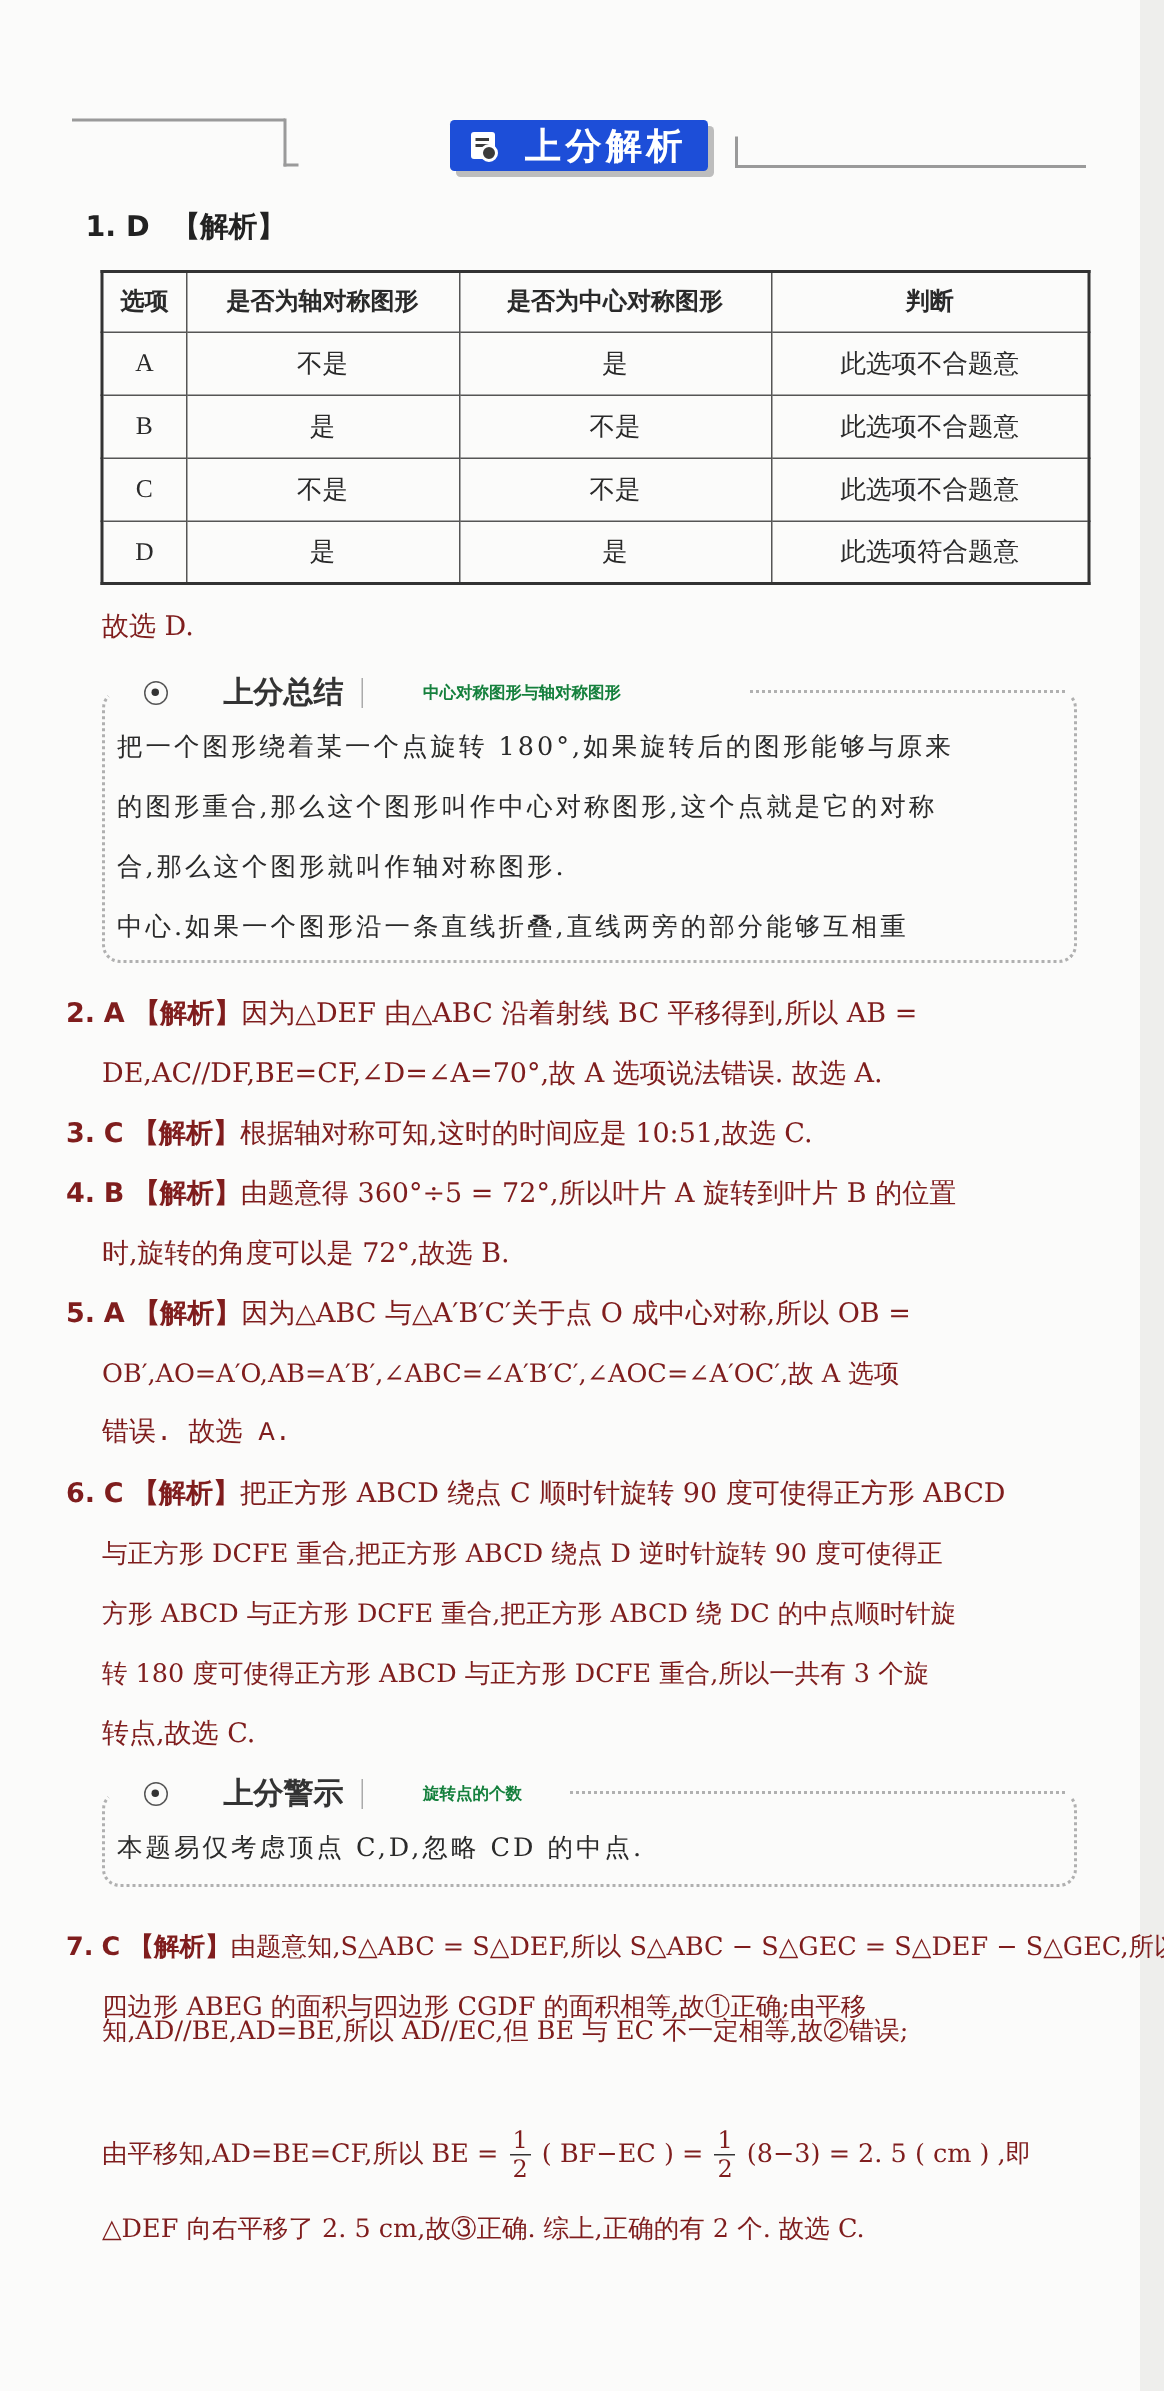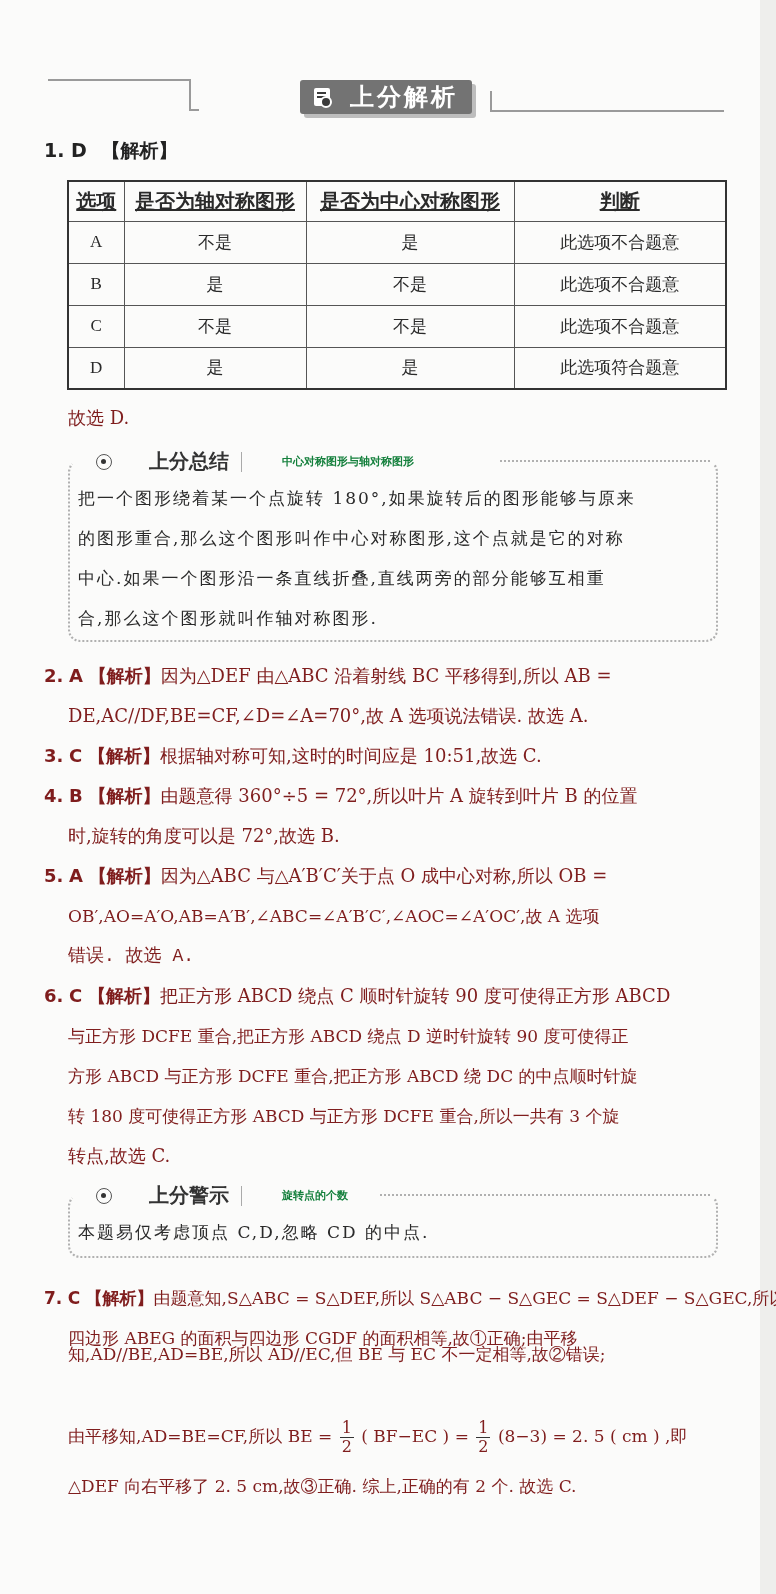--- a/index.html
+++ b/index.html
@@ -34,53 +34,53 @@
   .banner-line-right-drop {
     position: absolute; left: 337px; top: 91px; width: 0; height: 20px;
     border-left: 2px solid #9a9a9a;
   }
   .banner-line-right {
     position: absolute; left: 337px; top: 110px; width: 387px; height: 0;
     border-top: 2px solid #9a9a9a;
   }
   .banner {
     position: absolute; left: 300px; top: 80px; width: 172px; height: 34px;
-    background: #737373; color: #fff;
+    background: #1d4ed8; color: #fff;
     display: flex; align-items: center; justify-content: center; gap: 20px;
     box-shadow: 4px 4px 0 #bdbdbd;
     border-radius: 3px;
   }
   .banner-title { font-size: 24px; font-weight: bold; letter-spacing: 3px; font-family: "DejaVu Serif", serif; }
   .banner-icon {
     width: 16px; height: 18px; background: #fff; position: relative; border-radius: 2px;
   }
   .banner-icon::before {
     content: ""; position: absolute; left: 3px; top: 4px; width: 9px; height: 2px; background: #3b3b3b;
     box-shadow: 0 4px 0 #3b3b3b;
   }
   .banner-icon::after {
     content: ""; position: absolute; right: -2px; bottom: -2px; width: 8px; height: 8px; border-radius: 50%;
     background: #3b3b3b; border: 2px solid #fff;
   }
 
   .q-head {
     position: absolute; font-family: "DejaVu Sans", "Liberation Sans", sans-serif;
-    font-weight: bold; font-size: 19px; color: #222;
+    font-weight: bold; font-size: 19px; color: #222; margin-left: 13px;
   }
   .q-head .tag { font-weight: bold; margin-left: 8px; }
 
   
   .tbl {
     position: absolute; left: 67px; top: 180px; width: 660px; border-collapse: collapse;
     border: 2px solid #333; font-size: 17px;
   }
   .tbl th, .tbl td {
     border: 1px solid #555; text-align: center; height: 42px; font-weight: normal;
   }
-  .tbl th { font-family: "DejaVu Sans", sans-serif; font-weight: bold; font-size: 20px; height: 40px; text-decoration: underline; }
+  .tbl th { font-family: "DejaVu Sans", sans-serif; font-weight: bold; font-size: 16px; height: 40px; }
   .tbl td.opt { font-family: "Liberation Serif", serif; }
 
   .line {
     position: absolute; font-size: 18px; line-height: 40px; white-space: nowrap; color: #7f1d1d;
   }
   .line .jx { font-family: "DejaVu Sans", sans-serif; font-weight: bold; }
 
   
   .tipbox {
     position: absolute; border: 2px dotted #b0b0b0; border-radius: 12px; border-top-color: transparent;
@@ -170,22 +170,22 @@
 <div class="tip-dotline" style="left:500px; top:460px; width:210px;"></div>
 <div class="tip-head" style="left:90px; top:448px;">
   <span class="target-icon"></span>
   <span class="tip-title">上分总结</span>
   <span class="tip-sep"></span>
   <span class="tip-subtitle">中心对称图形与轴对称图形</span>
 </div>
 <div class="tip-body" style="left:78px; top:478px;">
   <div>把一个图形绕着某一个点旋转 180°,如果旋转后的图形能够与原来</div>
   <div>的图形重合,那么这个图形叫作中心对称图形,这个点就是它的对称</div>
+  <div>合,那么这个图形就叫作轴对称图形.</div>
   <div>中心.如果一个图形沿一条直线折叠,直线两旁的部分能够互相重</div>
-  <div>合,那么这个图形就叫作轴对称图形.</div>
 </div>
 
 <div class="line" style="left:44px; top:656px;">
   <span class="jx">2.</span>
   <span class="jx">A</span>
   <span class="jx">【解析】</span><span>因为△DEF 由△ABC 沿着射线 BC 平移得到,所以 AB =</span>
 </div>
 <div class="line" style="left:68px; top:696px;">DE,AC//DF,BE=CF,∠D=∠A=70°,故 A 选项说法错误. 故选 A.</div>
 
 <div class="line" style="left:44px; top:736px;">

